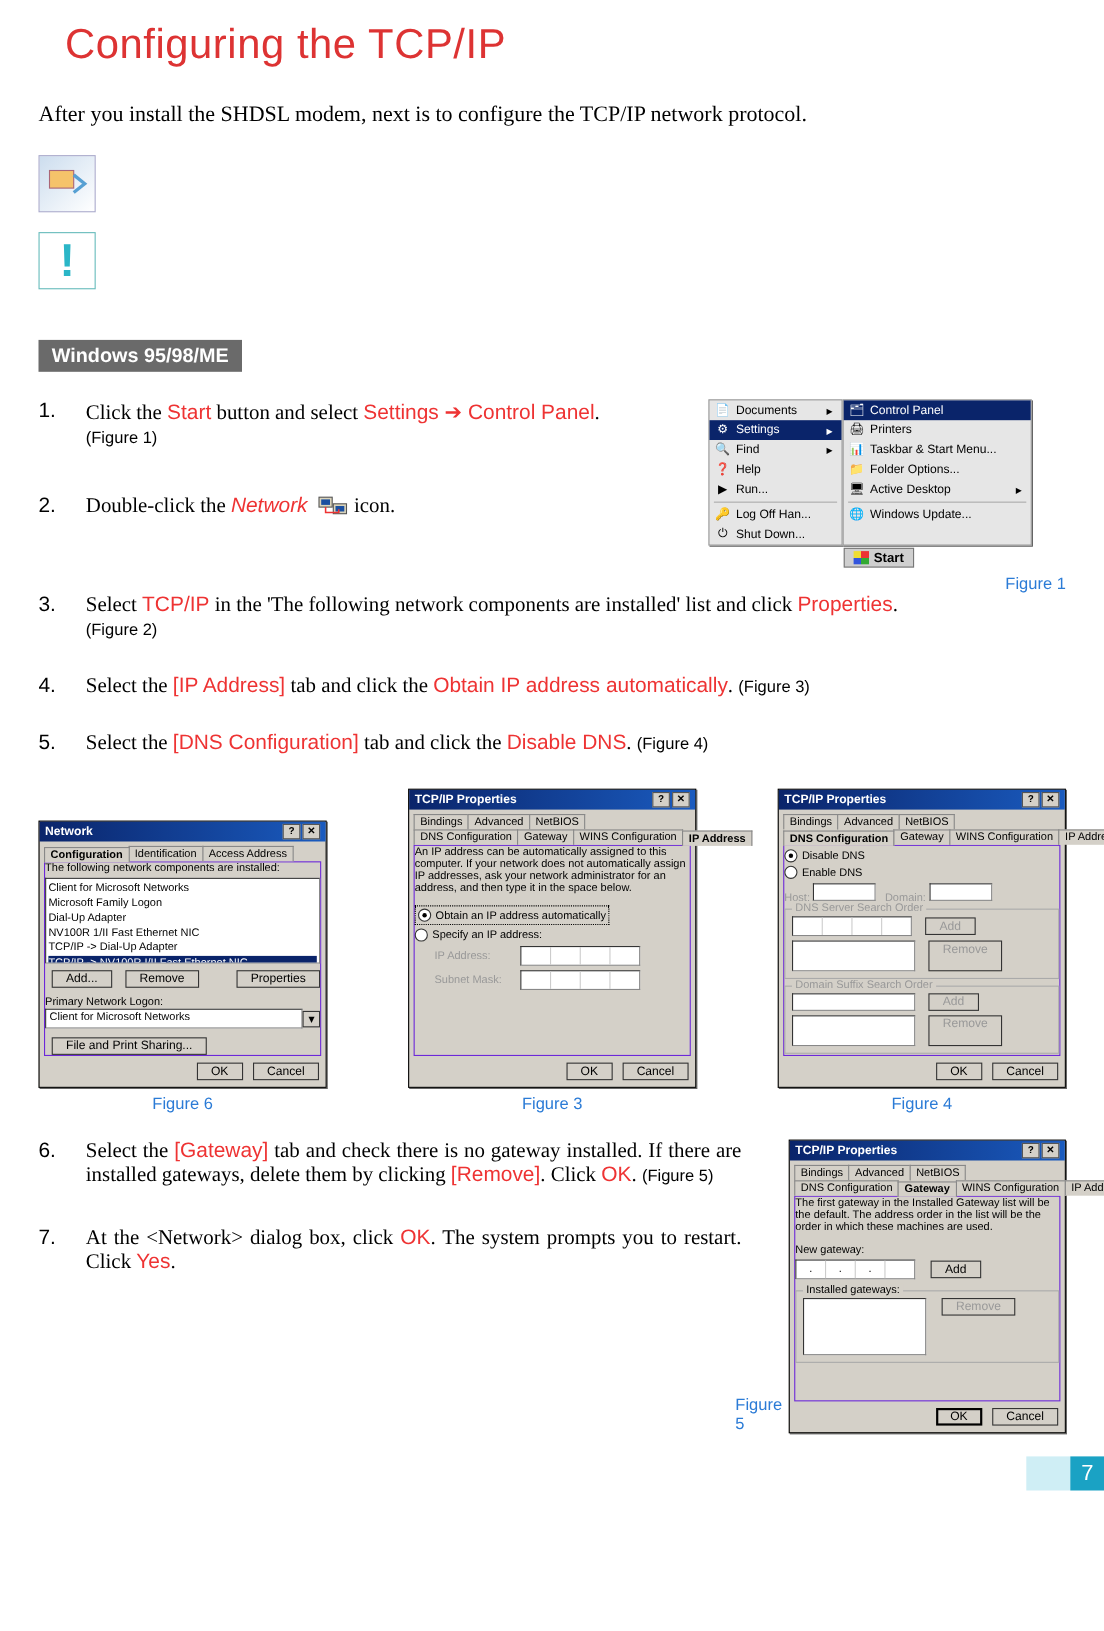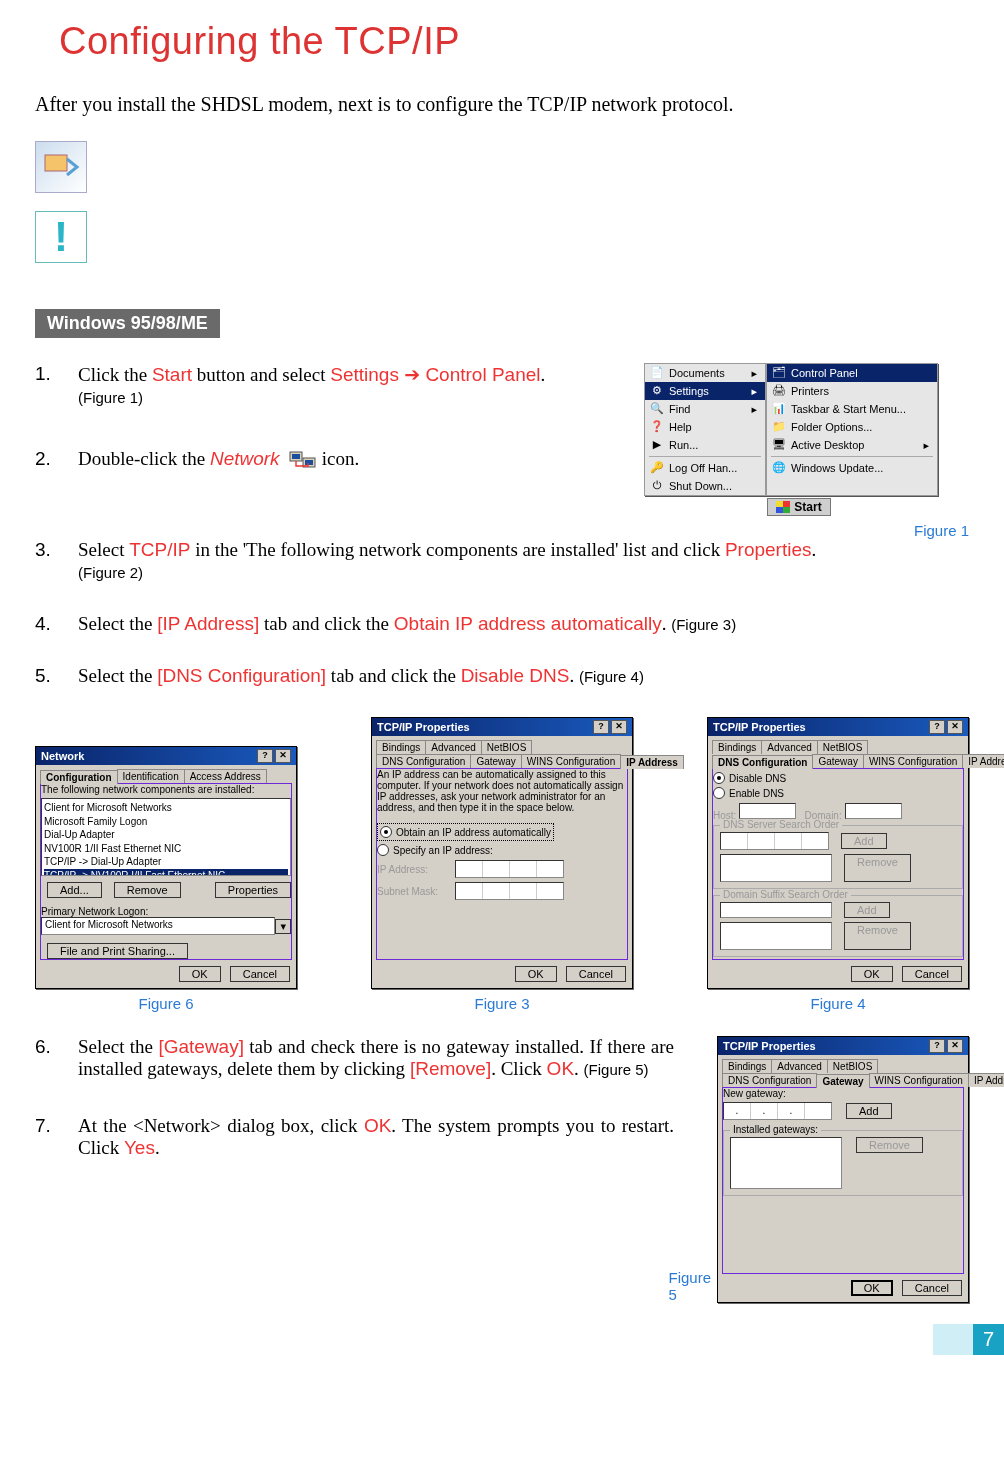--- a/index.html
+++ b/index.html
@@ -442,21 +442,21 @@
         <div class="pane" style="height:190px;">
           <div style="margin-bottom:10px;">An IP address can be automatically assigned to this computer. If your network does not automatically assign IP addresses, ask your network administrator for an address, and then type it in the space below.</div>
           <div class="radio" style="border:1px dotted #000;padding:2px;width:fit-content;">
               <span class="r on"></span>
               <span>Obtain an IP address automatically</span>
             </div>
           <div class="radio">
               <span class="r"></span>
               <span>Specify an IP address:</span>
             </div>
-          <div style="" class="disabled">
+          <div style="margin-left:18px;" class="disabled">
             <div style="display:flex;align-items:center;gap:8px;margin:4px 0;">
                 <span style="width:70px;">IP Address:</span>
                 <span class="ipfield">
                   <span></span>
                   <span></span>
                   <span></span>
                   <span></span>
                 </span>
               </div>
             <div style="display:flex;align-items:center;gap:8px;">
@@ -583,20 +583,21 @@
             <div class="tab">Advanced</div>
             <div class="tab">NetBIOS</div>
           </div>
           <div class="tabs" style="padding-top:0;">
             <div class="tab">DNS Configuration</div>
             <div class="tab sel">Gateway</div>
             <div class="tab">WINS Configuration</div>
             <div class="tab">IP Address</div>
           </div>
           <div class="pane" style="height:185px;">
+            <div style="margin-bottom:10px;">The first gateway in the Installed Gateway list will be the default. The address order in the list will be the order in which these machines are used.</div>
             <div>New gateway:</div>
             <div style="display:flex;gap:8px;align-items:center;margin:3px 0 10px 0;">
               <span class="ipfield">
                   <span>.</span>
                   <span>.</span>
                   <span>.</span>
                   <span></span>
                 </span>
               <span class="btn">Add</span>
             </div>

